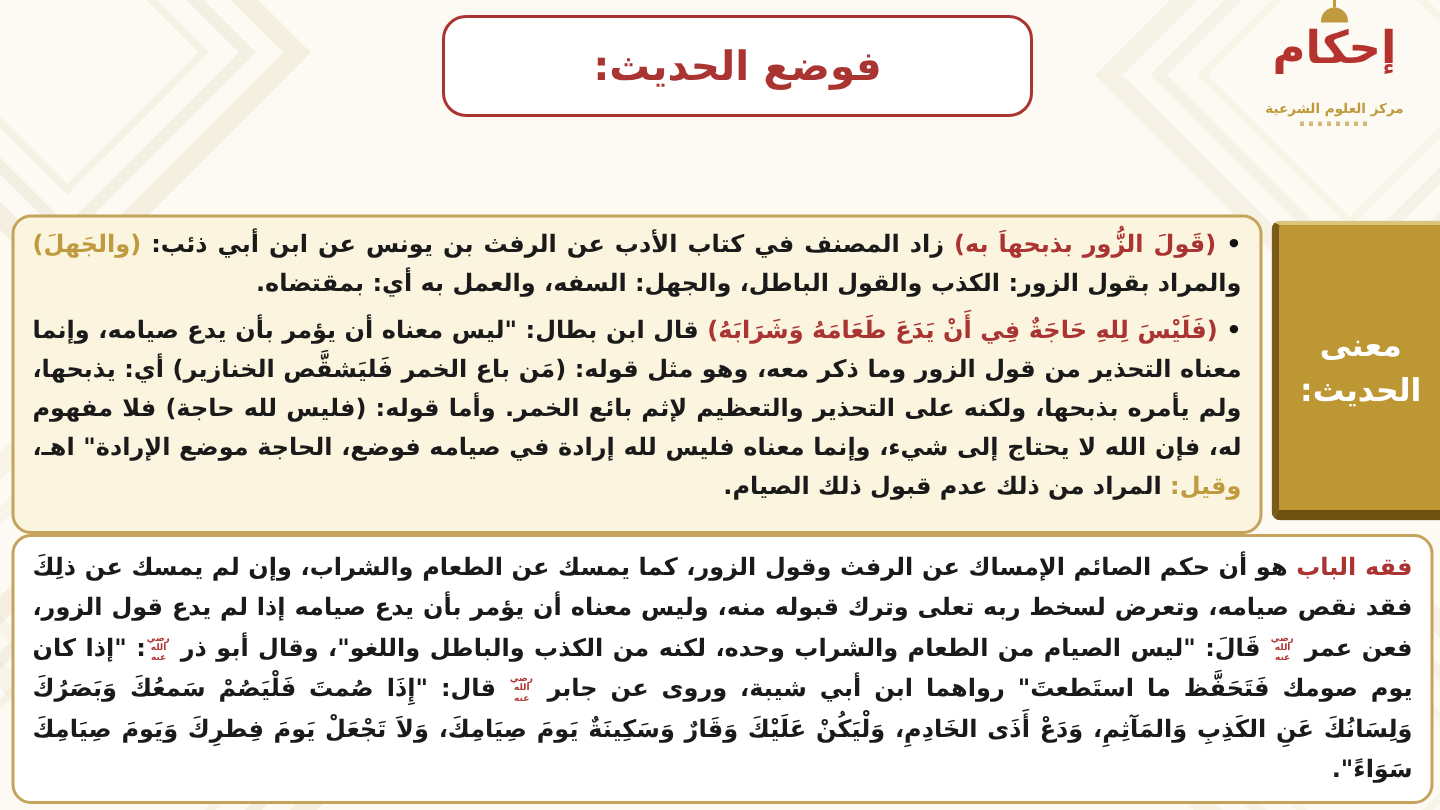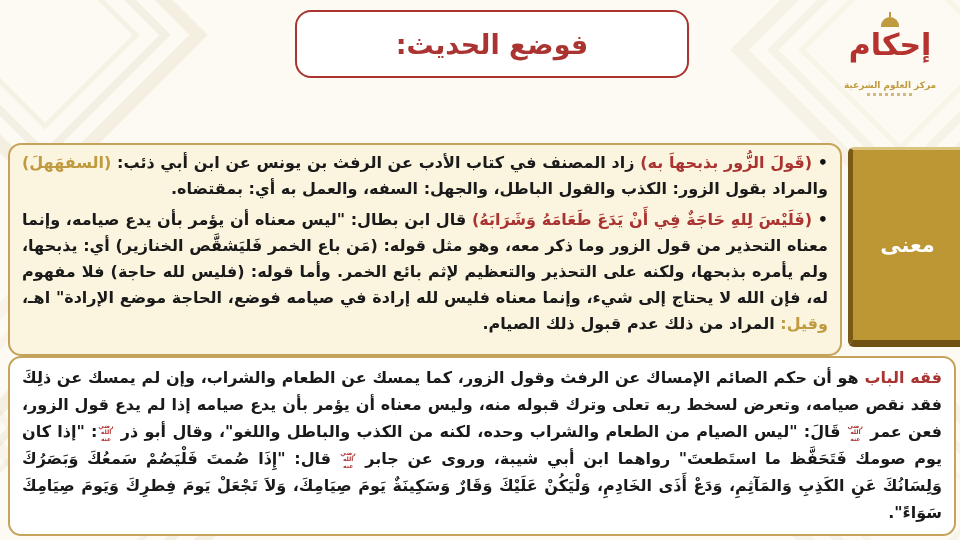--- a/index.html
+++ b/index.html
@@ -12,21 +12,21 @@
   .orn .sq2{position:absolute;inset:26px;border:8px solid rgba(208,188,142,.16);transform:rotate(45deg);}
   .orn .sq3{position:absolute;inset:48px;border:5px solid rgba(208,188,142,.14);transform:rotate(45deg);}
 
   
   .title-box{position:absolute;z-index:2;left:295px;top:10px;width:390px;height:64px;
     background:#FFFFFF;border:2.5px solid #A93431;border-radius:16px;
     display:flex;align-items:center;justify-content:center;}
   .title-box .t{color:#A93431;font-size:27px;font-weight:800;}
 
   
-  .logo{position:absolute;z-index:2;top:12px;right:10px;width:120px;text-align:center;}
+  .logo{position:absolute;z-index:2;top:0;right:10px;width:120px;text-align:center;}
   .logo .dome{display:inline-block;width:18px;height:10px;background:#C09A3F;
     border-radius:9px 9px 0 0;position:relative;}
   .logo .dome::after{content:"";position:absolute;top:-5px;left:8px;width:2px;height:5px;background:#C09A3F;}
   .logo .nm{color:#B5322E;font-size:30px;font-weight:800;line-height:1.05;margin-top:-2px;}
   .logo .sub{color:#C09A3F;font-size:9px;font-weight:700;margin-top:19px;}
   .logo .fineprint{margin:3px auto 0;width:46px;height:3px;
     background:repeating-linear-gradient(90deg,#C9A85C 0 3px,transparent 3px 6px);opacity:.8;}
 
   
   .box{position:absolute;z-index:1;background:#FFFFFF;border:2.5px solid #C6A35B;border-radius:13px;overflow:hidden;}
@@ -86,25 +86,26 @@
   </div>
 
   <div class="logo">
     <span class="dome"></span>
     <div class="nm">إحكام</div>
     <div class="sub">مركز العلوم الشرعية</div>
     <div class="fineprint"></div>
   </div>
 
   <div class="box" id="box1">
-    <p class="para"><span class="seg-dot">•  </span><span class="seg-red">(قَولَ الزُّور بذبحهاَ به) </span><span class="seg-black">زاد المصنف في كتاب الأدب عن الرفث بن يونس عن ابن أبي ذئب: </span><span class="seg-gold">(السفهَهلَ)</span><span class="seg-black"> والمراد بقول الزور: الكذب والقول الباطل، والجهل: السفه، والعمل به أي: بمقتضاه.</span></p>
+    <p class="para"><span class="seg-dot">•  </span><span class="seg-red">(قَولَ الزُّور بذبحهاَ به) </span><span class="seg-black">زاد المصنف في كتاب الأدب عن الرفث بن يونس عن ابن أبي ذئب: </span><span class="seg-gold">(والجَهلَ)</span><span class="seg-black"> والمراد بقول الزور: الكذب والقول الباطل، والجهل: السفه، والعمل به أي: بمقتضاه.</span></p>
     <p class="para"><span class="seg-dot">•  </span><span class="seg-red">(فَلَيْسَ لِلهِ حَاجَةٌ فِي أَنْ يَدَعَ طَعَامَهُ وَشَرَابَهُ) </span><span class="seg-black">قال ابن بطال: "ليس معناه أن يؤمر بأن يدع صيامه، وإنما معناه التحذير من قول الزور وما ذكر معه، وهو مثل قوله: (مَن باع الخمر فَليَشقَّص الخنازير) أي: يذبحها، ولم يأمره بذبحها، ولكنه على التحذير والتعظيم لإثم بائع الخمر. وأما قوله: (فليس لله حاجة) فلا مفهوم له، فإن الله لا يحتاج إلى شيء، وإنما معناه فليس لله إرادة في صيامه فوضع، الحاجة موضع الإرادة" اهـ، </span><span class="seg-gold">وقيل:</span><span class="seg-black"> المراد من ذلك عدم قبول ذلك الصيام.</span></p>
   </div>
 
   <div class="side-tab">
     <div class="l">معنى</div>
+    <div class="l">الحديث:</div>
   </div>
 
   <div class="box" id="box2">
     <p class="para"><span class="seg-red">فقه الباب </span><span class="seg-black">هو أن حكم الصائم الإمساك عن الرفث وقول الزور، كما يمسك عن الطعام والشراب، وإن لم يمسك عن ذلِكَ فقد نقص صيامه، وتعرض لسخط ربه تعلى وترك قبوله منه، وليس معناه أن يؤمر بأن يدع صيامه إذا لم يدع قول الزور، فعن عمر </span><span class="seg-rda">رضي الله عنه</span><span class="seg-black"> قَالَ: "ليس الصيام من الطعام والشراب وحده، لكنه من الكذب والباطل واللغو"، وقال أبو ذر </span><span class="seg-rda">رضي الله عنه</span><span class="seg-black">: "إذا كان يوم صومك فَتَحَفَّظ ما استَطعتَ" رواهما ابن أبي شيبة، وروى عن جابر </span><span class="seg-rda">رضي الله عنه</span><span class="seg-black"> قال: "إِذَا صُمتَ فَلْيَصُمْ سَمعُكَ وَبَصَرُكَ وَلِسَانُكَ عَنِ الكَذِبِ وَالمَآثِمِ، وَدَعْ أَذَى الخَادِمِ، وَلْيَكُنْ عَلَيْكَ وَقَارٌ وَسَكِينَةٌ يَومَ صِيَامِكَ، وَلاَ تَجْعَلْ يَومَ فِطرِكَ وَيَومَ صِيَامِكَ سَوَاءً".</span></p>
   </div>
 
 </div>
 
 </body></html>

